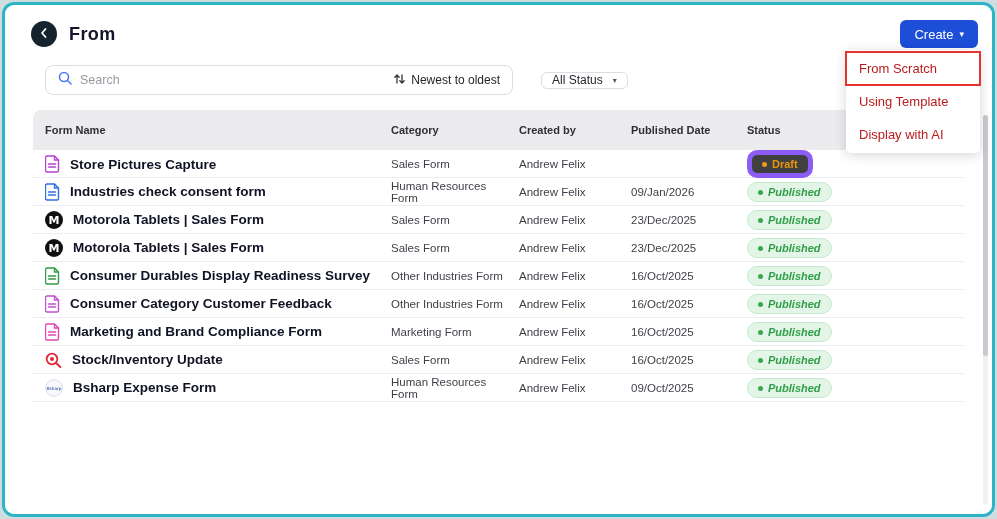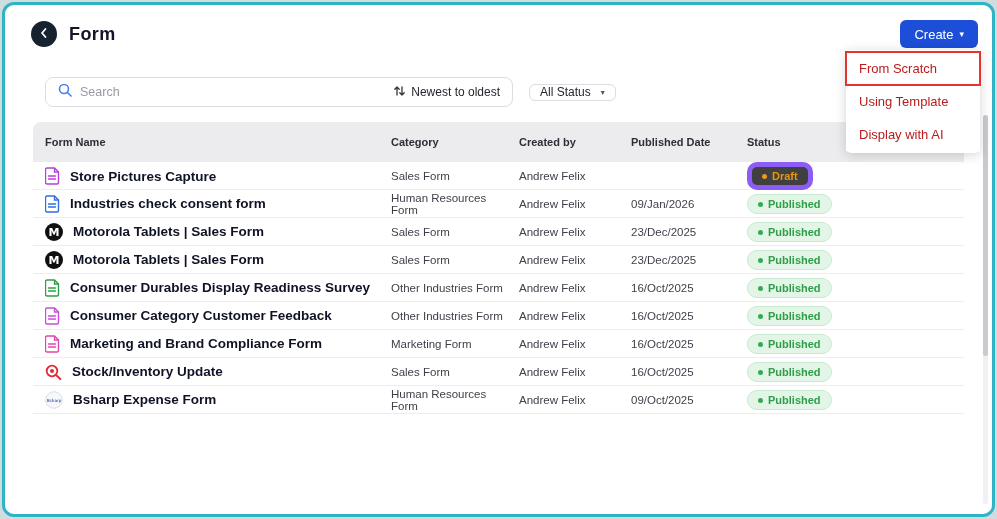--- a/index.html
+++ b/index.html
@@ -44,21 +44,21 @@
     background: #fff; border-radius: 5px;
     box-shadow: 0 2px 12px rgba(20,20,40,.18);
     z-index: 30; padding: 2px 0;
   }
   .menu-item {
     padding: 9px 13px; font-size: 13px; color: #b91c1c; cursor: pointer;
     white-space: nowrap; background: #fff;
   }
   .menu-item.highlighted { outline: 2px solid #e53430; outline-offset: -1px; }
   
-  .toolbar { display: flex; align-items: center; gap: 16px; margin: 20px 28px 14px 28px; padding-left: 12px; }
+  .toolbar { display: flex; align-items: center; gap: 28px; margin: 8px 28px 14px 28px; padding-left: 12px; }
   .search-box {
     width: 468px; height: 30px;
     border: 1px solid #dcdce2; border-radius: 8px;
     display: flex; align-items: center; gap: 8px; padding: 0 12px;
     background: #fff;
   }
   .search-box input {
     border: none; outline: none; flex: 1; font-size: 12.5px; color: #333;
     font-family: inherit; background: transparent;
   }
@@ -91,21 +91,21 @@
   .fname { font-size: 13.5px; font-weight: 700; color: #101325; white-space: nowrap; }
   .cat, .by, .date { font-size: 11.5px; color: #3f3f49; }
   .badge {
     display: inline-flex; align-items: center; gap: 5px;
     border-radius: 10px; padding: 3px 10px;
     font-size: 11px; font-weight: 600;
   }
   .badge .dot { width: 5px; height: 5px; border-radius: 50%; }
   .badge.draft { background: #404040; color: #e8950c; border: 5px solid #8b5cf6; }
   .badge.draft .dot { background: #f09a1a; }
-  .badge.published { background: #e2f5e6; color: #2f9e48; border: 1px solid #c7e9cd; }
+  .badge.published { background: #e2f5e6; color: #2f9e48; border: 1px solid #c7e9cd; font-style: italic; }
   .badge.published .dot { background: #35ab50; }
   
   .scrollbar {
     position: absolute; top: 110px; bottom: 10px; right: 4px; width: 5px;
     background: #f1f1f3; border-radius: 3px;
   }
   .scrollbar .thumb {
     position: absolute; top: 0; width: 5px; height: 62%;
     background: #c9c9cf; border-radius: 3px;
   }
@@ -116,21 +116,21 @@
 <div class="window">
 
   <div class="page-header">
     <div class="back-btn">
       <span>
         <svg width="12" height="12" viewBox="0 0 12 12">
             <path d="M7.5 2 4 6l3.5 4" stroke="#fff" stroke-width="1.8" fill="none" stroke-linecap="round" stroke-linejoin="round"></path>
           </svg>
       </span>
     </div>
-    <div class="page-title">Form</div>
+    <div class="page-title">From</div>
   </div>
 
   <button class="create-btn">
     <span>Create</span>
     <span class="caret">▾</span>
   </button>
 
   <div class="create-menu">
       <div class="menu-item highlighted">From Scratch</div>
       <div class="menu-item">Using Template</div>

